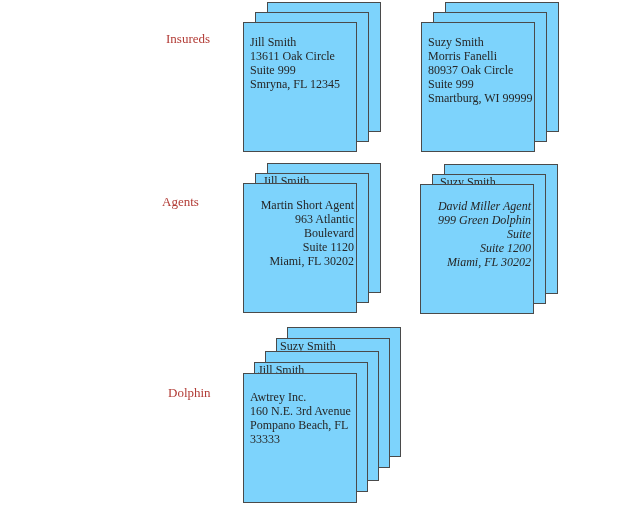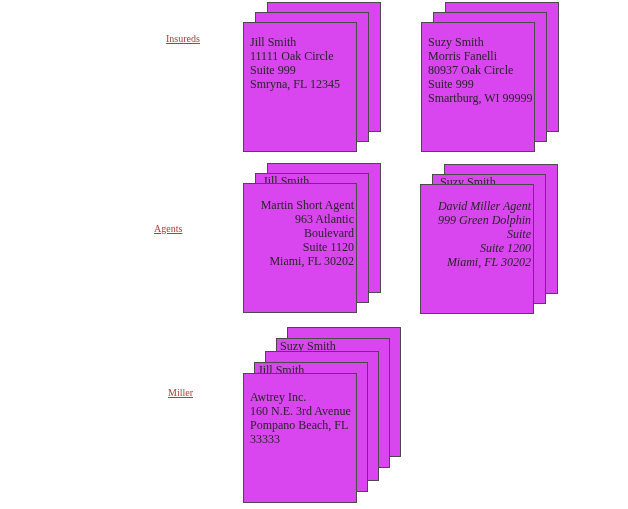--- a/index.html
+++ b/index.html
@@ -10,32 +10,31 @@
   .canvas {
     position: relative;
     width: 628px;
     height: 509px;
     background: var(--background, #ffffff);
     font-family: "Liberation Serif", "DejaVu Serif", serif;
     overflow: hidden;
   }
   .row-label {
     position: absolute;
-    font-size: 10px;
+    font-size: 13px;
     line-height: 15px;
     color: var(--row-label, #b23b35);
     white-space: nowrap;
-    text-decoration: underline;
   }
   .card {
     position: absolute;
     width: 114px;
     height: 130px;
     box-sizing: border-box;
-    background: #d946ef;
+    background: #7dd3fc;
     border: 1.5px solid var(--card-border, #4a4a4a);
   }
   .addr {
     font-size: 12px;
     line-height: 14px;
     color: var(--card-text, #262626);
     padding: 12px 2px 0 6px;
   }
   .addr div {
     white-space: nowrap;
@@ -57,42 +56,42 @@
 <div class="canvas">
 
   <div class="row-label" style="left:166px; top:31px;">Insureds</div>
 
   <div>
     <div class="card" style="left:267px; top:2px;"></div>
     <div class="card" style="left:255px; top:12px;"></div>
     <div class="card" style="left:243px; top:22px;">
       <div class="addr">
         <div>Jill Smith</div>
-        <div>11111 Oak Circle</div>
+        <div>13611 Oak Circle</div>
         <div>Suite 999</div>
         <div>Smryna, FL 12345</div>
       </div>
     </div>
   </div>
 
   <div>
     <div class="card" style="left:445px; top:2px;"></div>
     <div class="card" style="left:433px; top:12px;"></div>
     <div class="card" style="left:421px; top:22px;">
       <div class="addr">
         <div>Suzy Smith</div>
         <div>Morris Fanelli</div>
         <div>80937 Oak Circle</div>
         <div>Suite 999</div>
         <div>Smartburg, WI 99999</div>
       </div>
     </div>
   </div>
 
-  <div class="row-label" style="left:154px; top:194px;margin-top:27px;">Agents</div>
+  <div class="row-label" style="left:162px; top:194px;">Agents</div>
 
   <div>
     <div class="card" style="left:267px; top:163px;"></div>
     <div class="card" style="left:255px; top:173px;">
       <div class="peek">Jill Smith</div>
     </div>
     <div class="card" style="left:243px; top:183px;">
       <div class="addr addr-mid">
         <div>Martin Short Agent</div>
         <div>963 Atlantic</div>
@@ -112,21 +111,21 @@
       <div class="addr addr-mid">
         <div>David Miller Agent</div>
         <div>999 Green Dolphin</div>
         <div>Suite</div>
         <div>Suite 1200</div>
         <div>Miami, FL 30202</div>
       </div>
     </div>
   </div>
 
-  <div class="row-label" style="left:168px; top:385px;">Miller</div>
+  <div class="row-label" style="left:168px; top:385px;">Dolphin</div>
 
   <div>
     <div class="card" style="left:287px; top:327px;"></div>
     <div class="card" style="left:276px; top:338px;">
       <div class="peek peek-tight">Suzy Smith</div>
     </div>
     <div class="card" style="left:265px; top:351px;"></div>
     <div class="card" style="left:254px; top:362px;">
       <div class="peek peek-tight">Jill Smith</div>
     </div>

